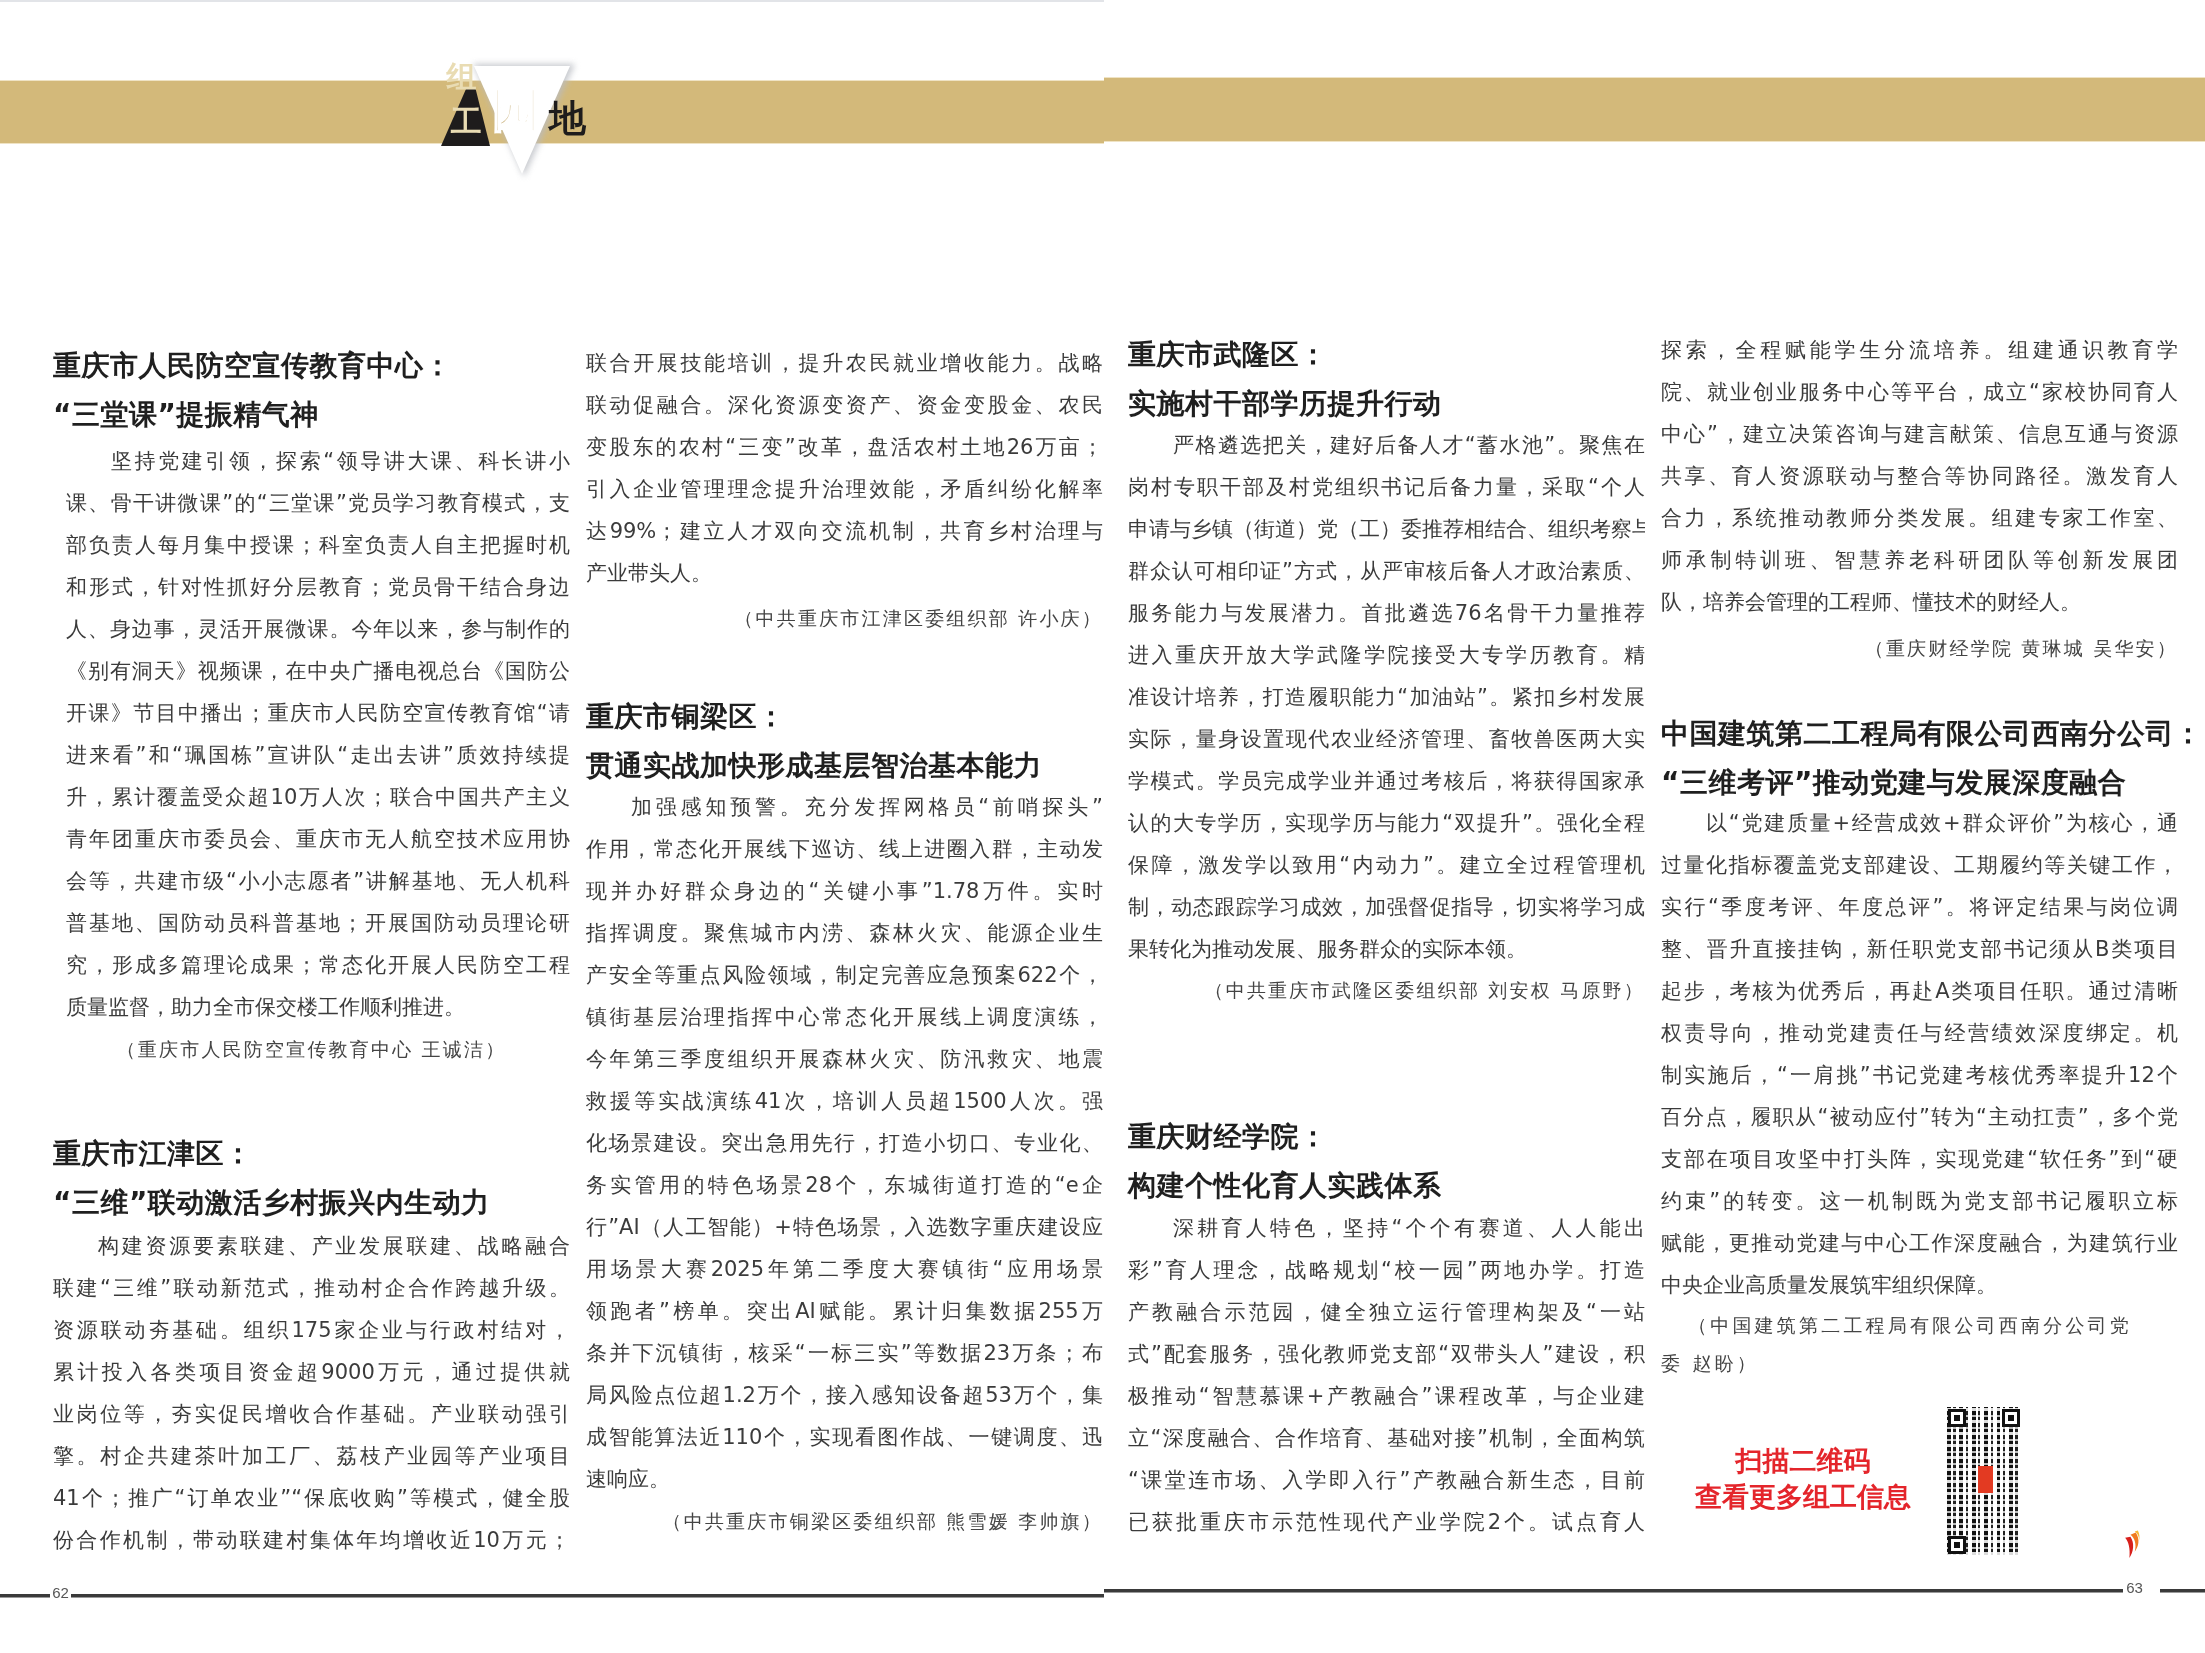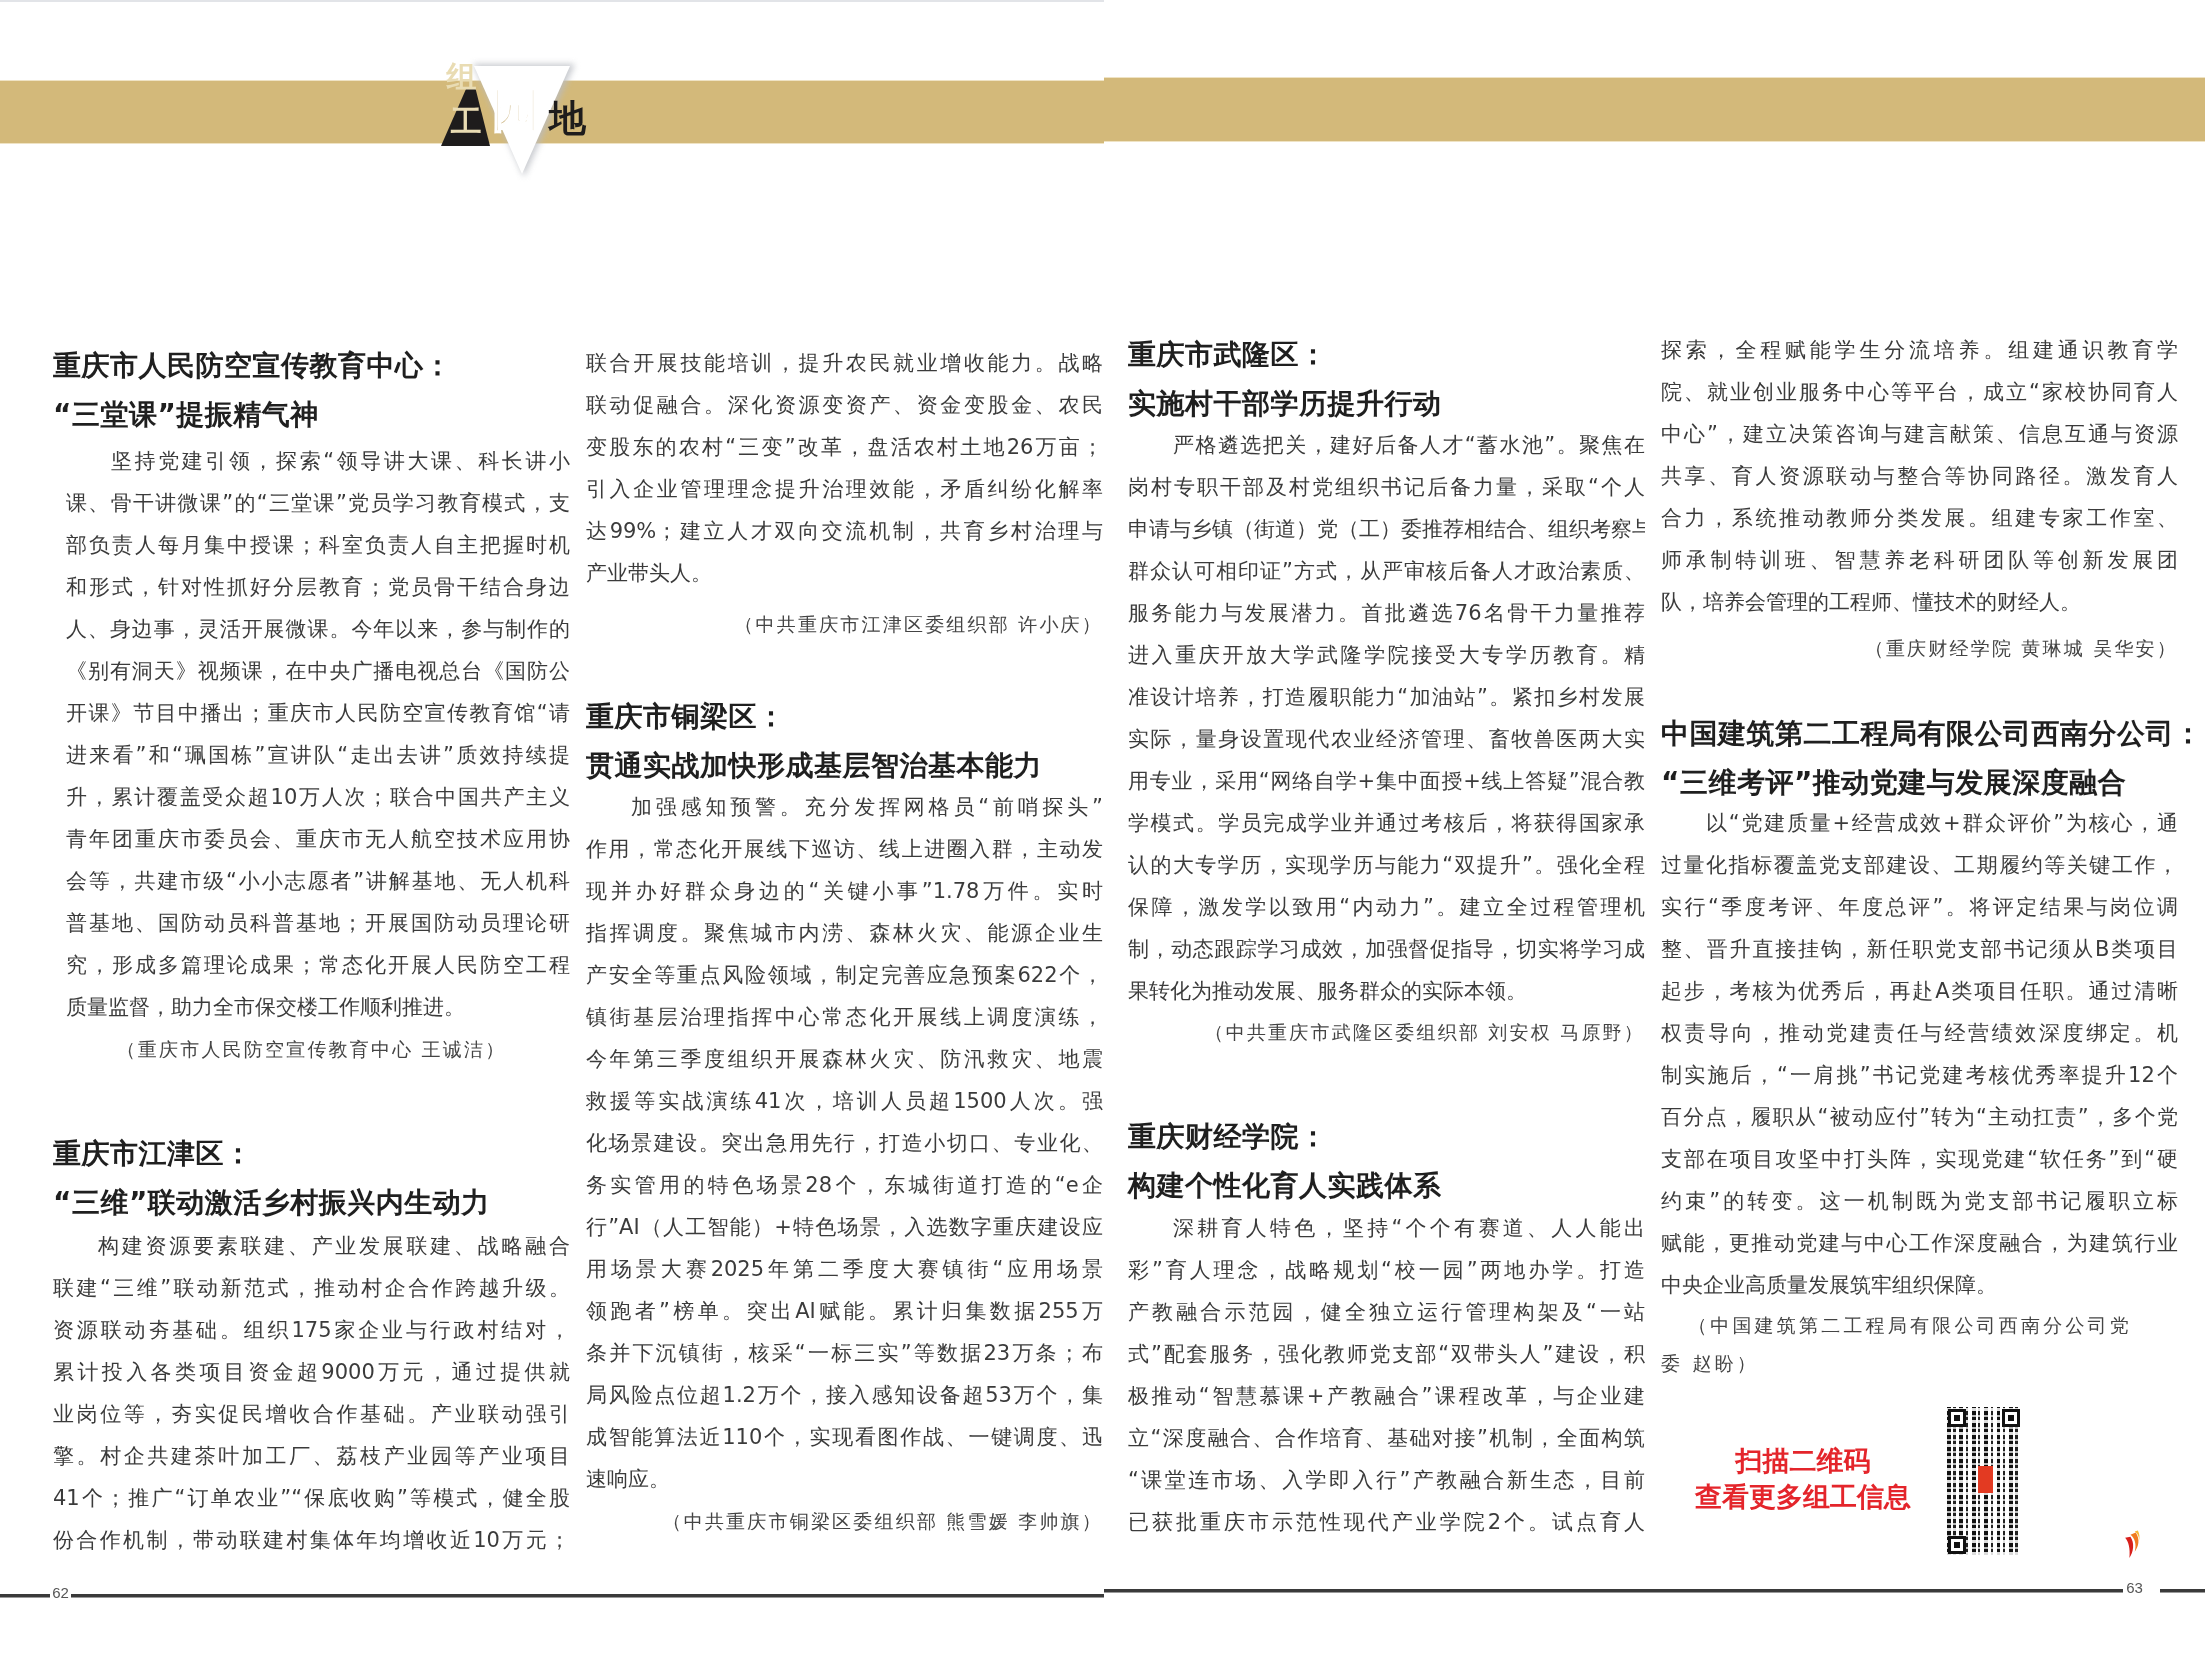--- a/index.html
+++ b/index.html
@@ -119,21 +119,21 @@
 
   <div class="col" style="left:586px; top:342px;">
     <div class="body-lines">
       <span class="line">联合开展技能培训，提升农民就业增收能力。战略</span>
       <span class="line">联动促融合。深化资源变资产、资金变股金、农民</span>
       <span class="line">变股东的农村“三变”改革，盘活农村土地26万亩；</span>
       <span class="line">引入企业管理理念提升治理效能，矛盾纠纷化解率</span>
       <span class="line">达99%；建立人才双向交流机制，共育乡村治理与</span>
       <span class="line last">产业带头人。</span>
     </div>
-    <span class="byline" style="margin-top:11px;">（中共重庆市江津区委组织部 许小庆）</span>
+    <span class="byline" style="margin-top:5px;">（中共重庆市江津区委组织部 许小庆）</span>
   </div>
 
   <div class="col" style="left:586px; top:700px;">
     <div class="headline">
       <span class="l1">重庆市铜梁区：</span>
       <span class="l2">贯通实战加快形成基层智治基本能力</span>
     </div>
     <div class="body-lines" style="margin-top:3.2px;">
       <span class="line indent">加强感知预警。充分发挥网格员“前哨探头”</span>
       <span class="line">作用，常态化开展线下巡访、线上进圈入群，主动发</span>
@@ -170,21 +170,20 @@
     </div>
     <div class="body-lines" style="margin-top:3.2px;">
       <span class="line indent">严格遴选把关，建好后备人才“蓄水池”。聚焦在</span>
       <span class="line">岗村专职干部及村党组织书记后备力量，采取“个人</span>
       <span class="line">申请与乡镇（街道）党（工）委推荐相结合、组织考察与</span>
       <span class="line">群众认可相印证”方式，从严审核后备人才政治素质、</span>
       <span class="line">服务能力与发展潜力。首批遴选76名骨干力量推荐</span>
       <span class="line">进入重庆开放大学武隆学院接受大专学历教育。精</span>
       <span class="line">准设计培养，打造履职能力“加油站”。紧扣乡村发展</span>
       <span class="line">实际，量身设置现代农业经济管理、畜牧兽医两大实</span>
-      <span class="line">用专业，采用“网络自学+集中面授+线上答疑”混合教</span>
       <span class="line">学模式。学员完成学业并通过考核后，将获得国家承</span>
       <span class="line">认的大专学历，实现学历与能力“双提升”。强化全程</span>
       <span class="line">保障，激发学以致用“内动力”。建立全过程管理机</span>
       <span class="line">制，动态跟踪学习成效，加强督促指导，切实将学习成</span>
       <span class="line last">果转化为推动发展、服务群众的实际本领。</span>
     </div>
     <span class="byline" style="margin-top:1.1px;">（中共重庆市武隆区委组织部 刘安权 马原野）</span>
   </div>
 
   <div class="col" style="left:24px; top:1120px;">

